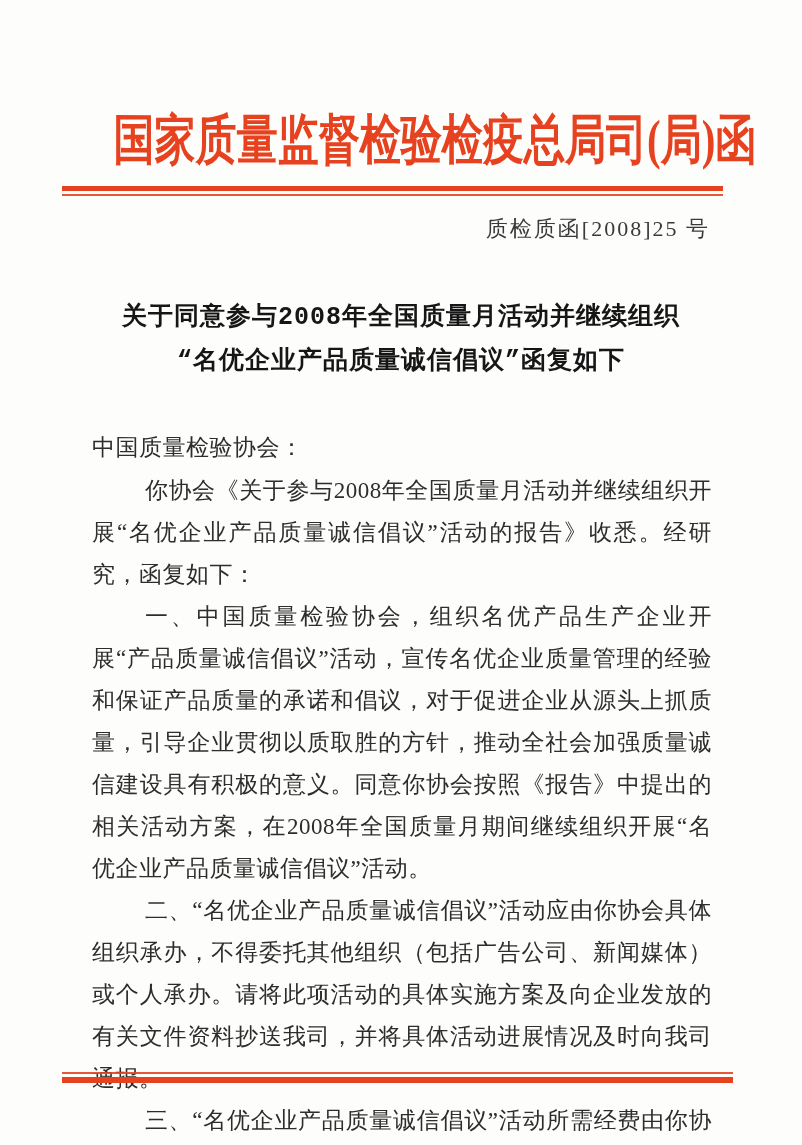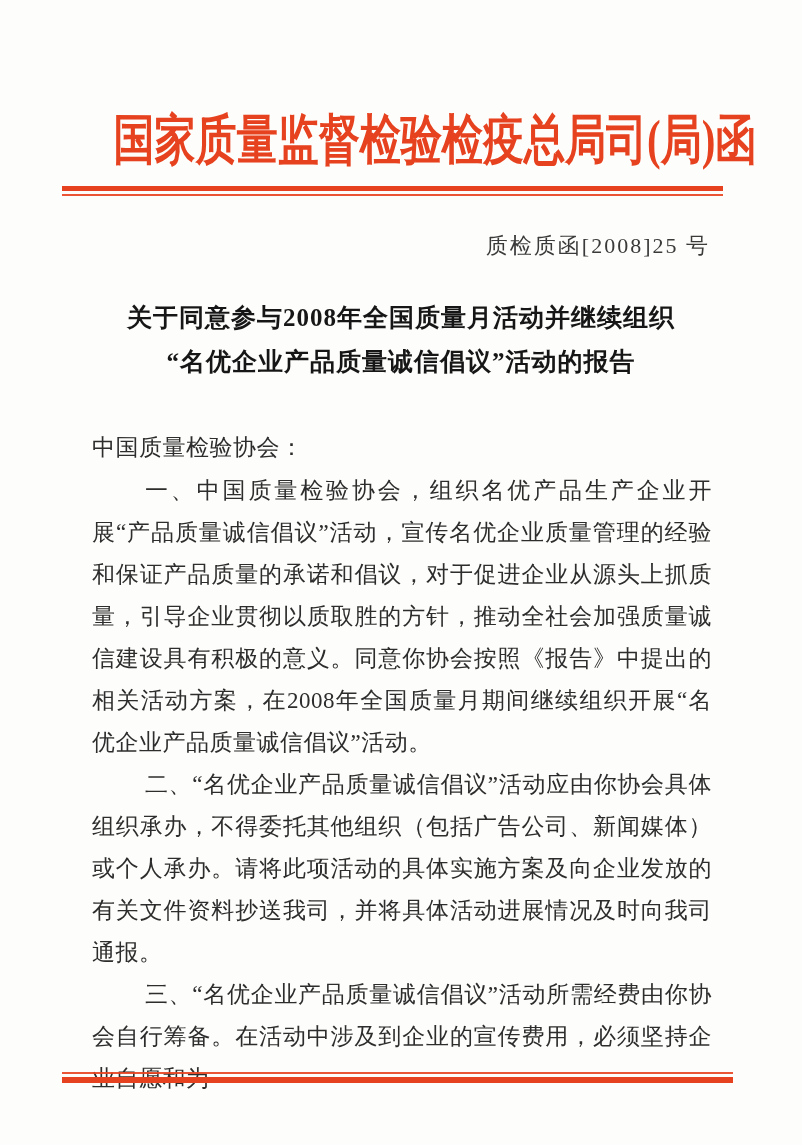--- a/index.html
+++ b/index.html
@@ -39,32 +39,32 @@
 
   .rule-bottom { position: absolute; left: 62px; width: 671px; top: 1072px; }
   .rule-bottom .bar-thin  { height: 2px; background: var(--accent); opacity: .9; }
   .rule-bottom .bar-thick { height: 6px; background: var(--accent); margin-top: 3px; }
 
   
   .doc-number {
     position: absolute; top: 214px; right: 92px;
     font-size: 22px; letter-spacing: 2px;
     color: #3a3a3a;
-    margin-top: 17px;
   }
 
   
   .letter-title {
     position: absolute; top: 296px; left: 0; width: 100%;
     text-align: center;
     font-weight: 700;
     font-size: 25px;
     line-height: 44px;
     color: #161616;
     letter-spacing: 1px;
+    font-family: Liberation Mono, monospace;
   }
 
   
   .letter-body {
     position: absolute; top: 428px; left: 92px; width: 620px;
     font-size: 23px;
     line-height: 42px;
     color: #2d2d2d;
     text-align: justify;
     letter-spacing: 0.5px;
@@ -83,25 +83,26 @@
 
   <div class="rule-top">
     <div class="bar-thick"></div>
     <div class="bar-thin"></div>
   </div>
 
   <div class="doc-number">质检质函[2008]25 号</div>
 
   <div class="letter-title">
     <div>关于同意参与2008年全国质量月活动并继续组织</div>
-    <div>“名优企业产品质量诚信倡议”活动的报告</div>
+    <div>“名优企业产品质量诚信倡议”函复如下</div>
   </div>
 
   <div class="letter-body">
     <p class="salutation">中国质量检验协会：</p>
+    <p class="para">你协会《关于参与2008年全国质量月活动并继续组织开展“名优企业产品质量诚信倡议”活动的报告》收悉。经研究，函复如下：</p>
     <p class="para">一、中国质量检验协会，组织名优产品生产企业开展“产品质量诚信倡议”活动，宣传名优企业质量管理的经验和保证产品质量的承诺和倡议，对于促进企业从源头上抓质量，引导企业贯彻以质取胜的方针，推动全社会加强质量诚信建设具有积极的意义。同意你协会按照《报告》中提出的相关活动方案，在2008年全国质量月期间继续组织开展“名优企业产品质量诚信倡议”活动。</p>
     <p class="para">二、“名优企业产品质量诚信倡议”活动应由你协会具体组织承办，不得委托其他组织（包括广告公司、新闻媒体）或个人承办。请将此项活动的具体实施方案及向企业发放的有关文件资料抄送我司，并将具体活动进展情况及时向我司通报。</p>
     <p class="para">三、“名优企业产品质量诚信倡议”活动所需经费由你协会自行筹备。在活动中涉及到企业的宣传费用，必须坚持企业自愿和为</p>
   </div>
 
   <div class="rule-bottom">
     <div class="bar-thin"></div>
     <div class="bar-thick"></div>
   </div>
 

